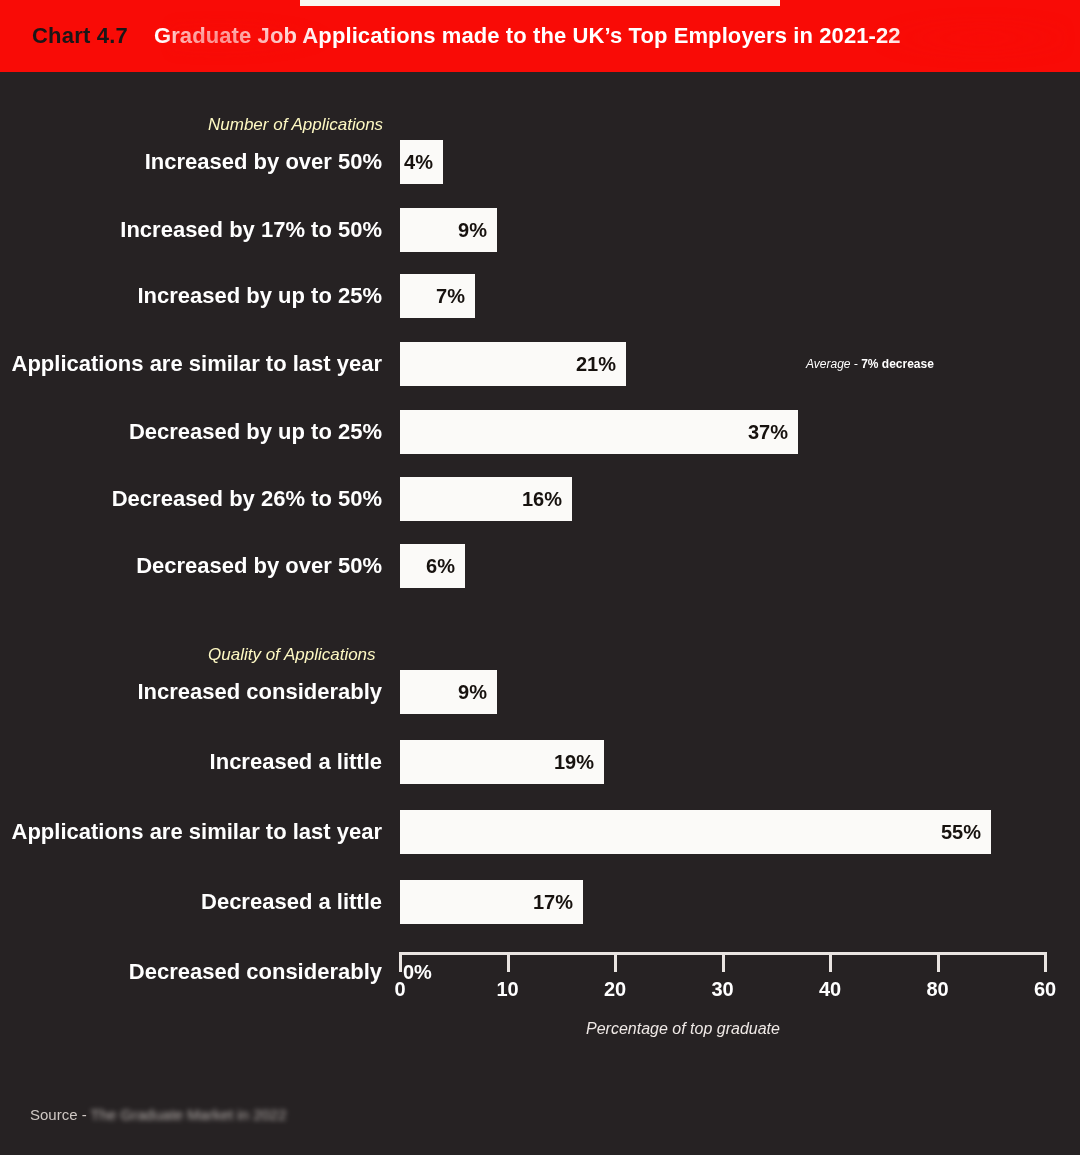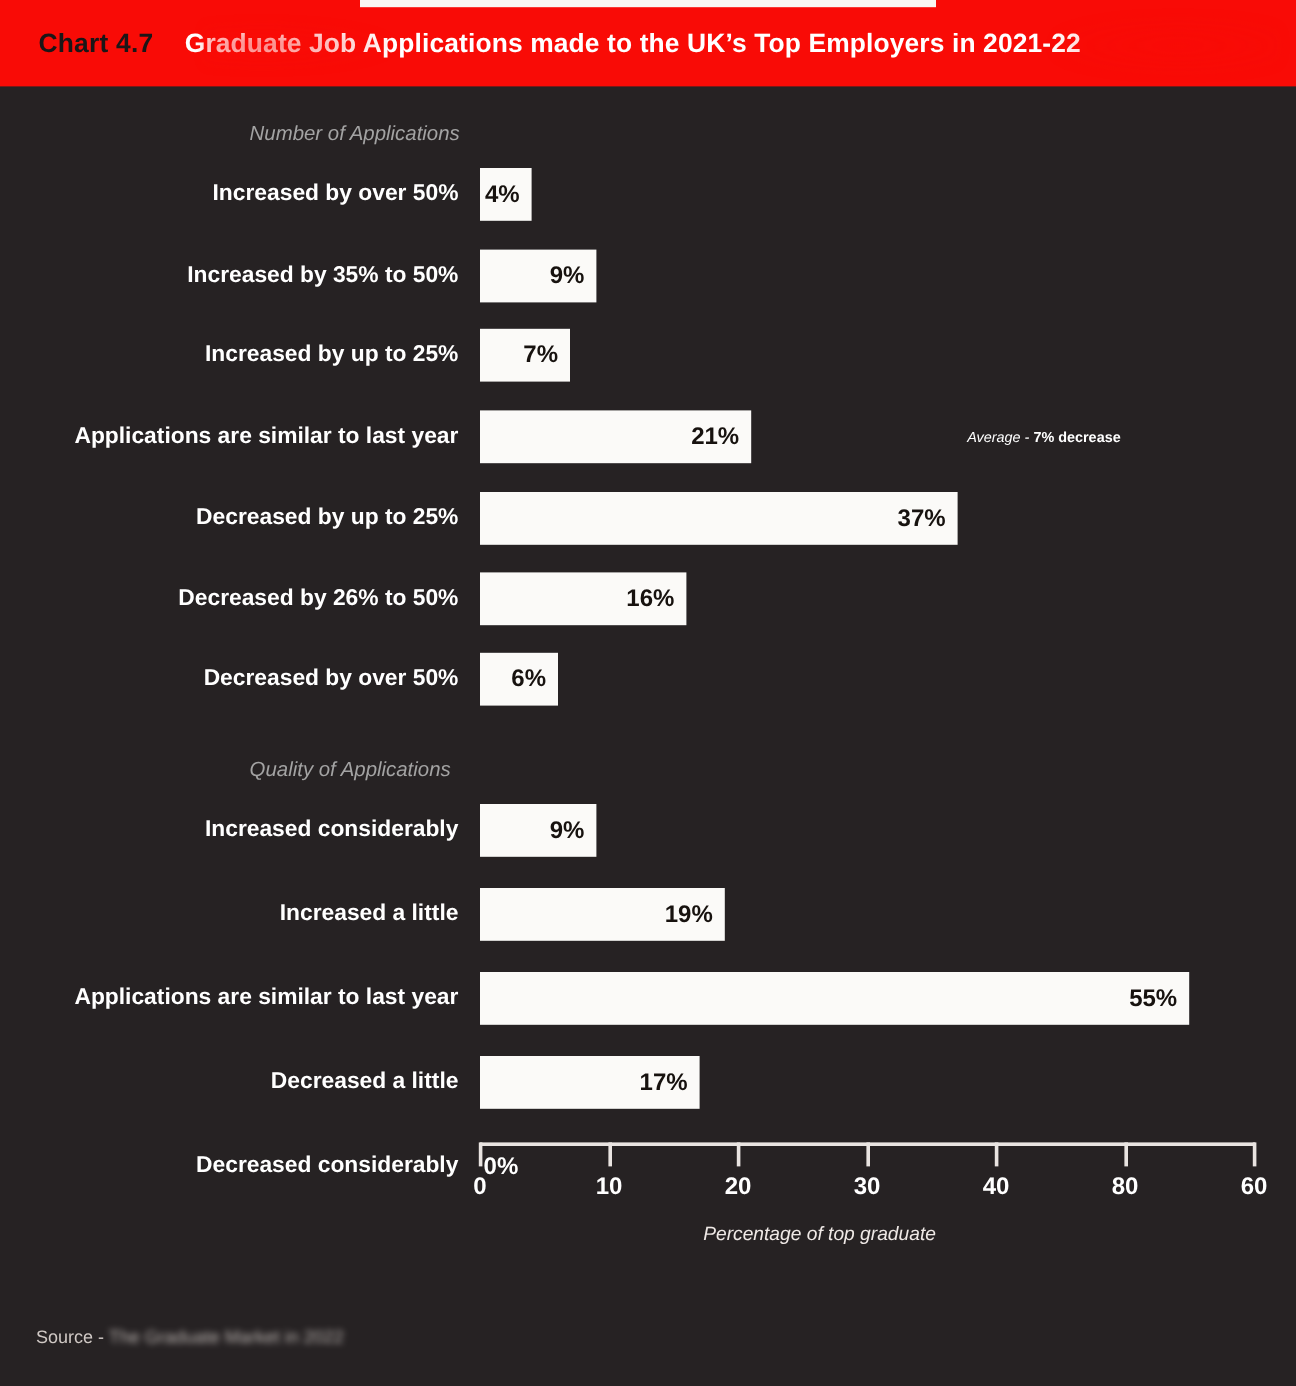--- a/index.html
+++ b/index.html
@@ -82,40 +82,41 @@
   
   #plot {
     position: absolute;
     left: 0; top: 72px;
     width: 1080px;
     height: 1083px;
   }
 
   .section-header {
     position: absolute;
-    color: #a3a3a3;
+    color: #fef9c3;
     font-size: 17px;
     font-style: italic;
     white-space: nowrap;
+    margin-top: 13px;
   }
 
   .row {
     position: absolute;
     left: 0;
     width: 1080px;
     height: 44px;
   }
   .row-label {
     position: absolute;
     right: 698px;               
     top: 0;
     height: 44px;
     line-height: 44px;
     color: #ffffff;
-    font-size: 19px;
+    font-size: 22px;
     font-weight: bold;
     white-space: nowrap;
     text-align: center;
   }
   .bar {
     position: absolute;
     left: 400px;
     top: 0;
     height: 44px;
     background: #FBFAF8;
@@ -234,21 +235,21 @@
   <div id="plot">
 
   <div class="section-header" style="top: 30px; left: 208px;">Number of Applications</div>
       <div class="row" style="top: 68px;">
         <div class="row-label">Increased by over 50%</div>
         <div class="bar" style="width: 43px;">
           <span class="bar-value">4%</span>
         </div>
       </div>
       <div class="row" style="top: 136px;">
-        <div class="row-label">Increased by 35% to 50%</div>
+        <div class="row-label">Increased by 17% to 50%</div>
         <div class="bar" style="width: 97px;">
           <span class="bar-value">9%</span>
         </div>
       </div>
       <div class="row" style="top: 202px;">
         <div class="row-label">Increased by up to 25%</div>
         <div class="bar" style="width: 75px;">
           <span class="bar-value">7%</span>
         </div>
       </div>

